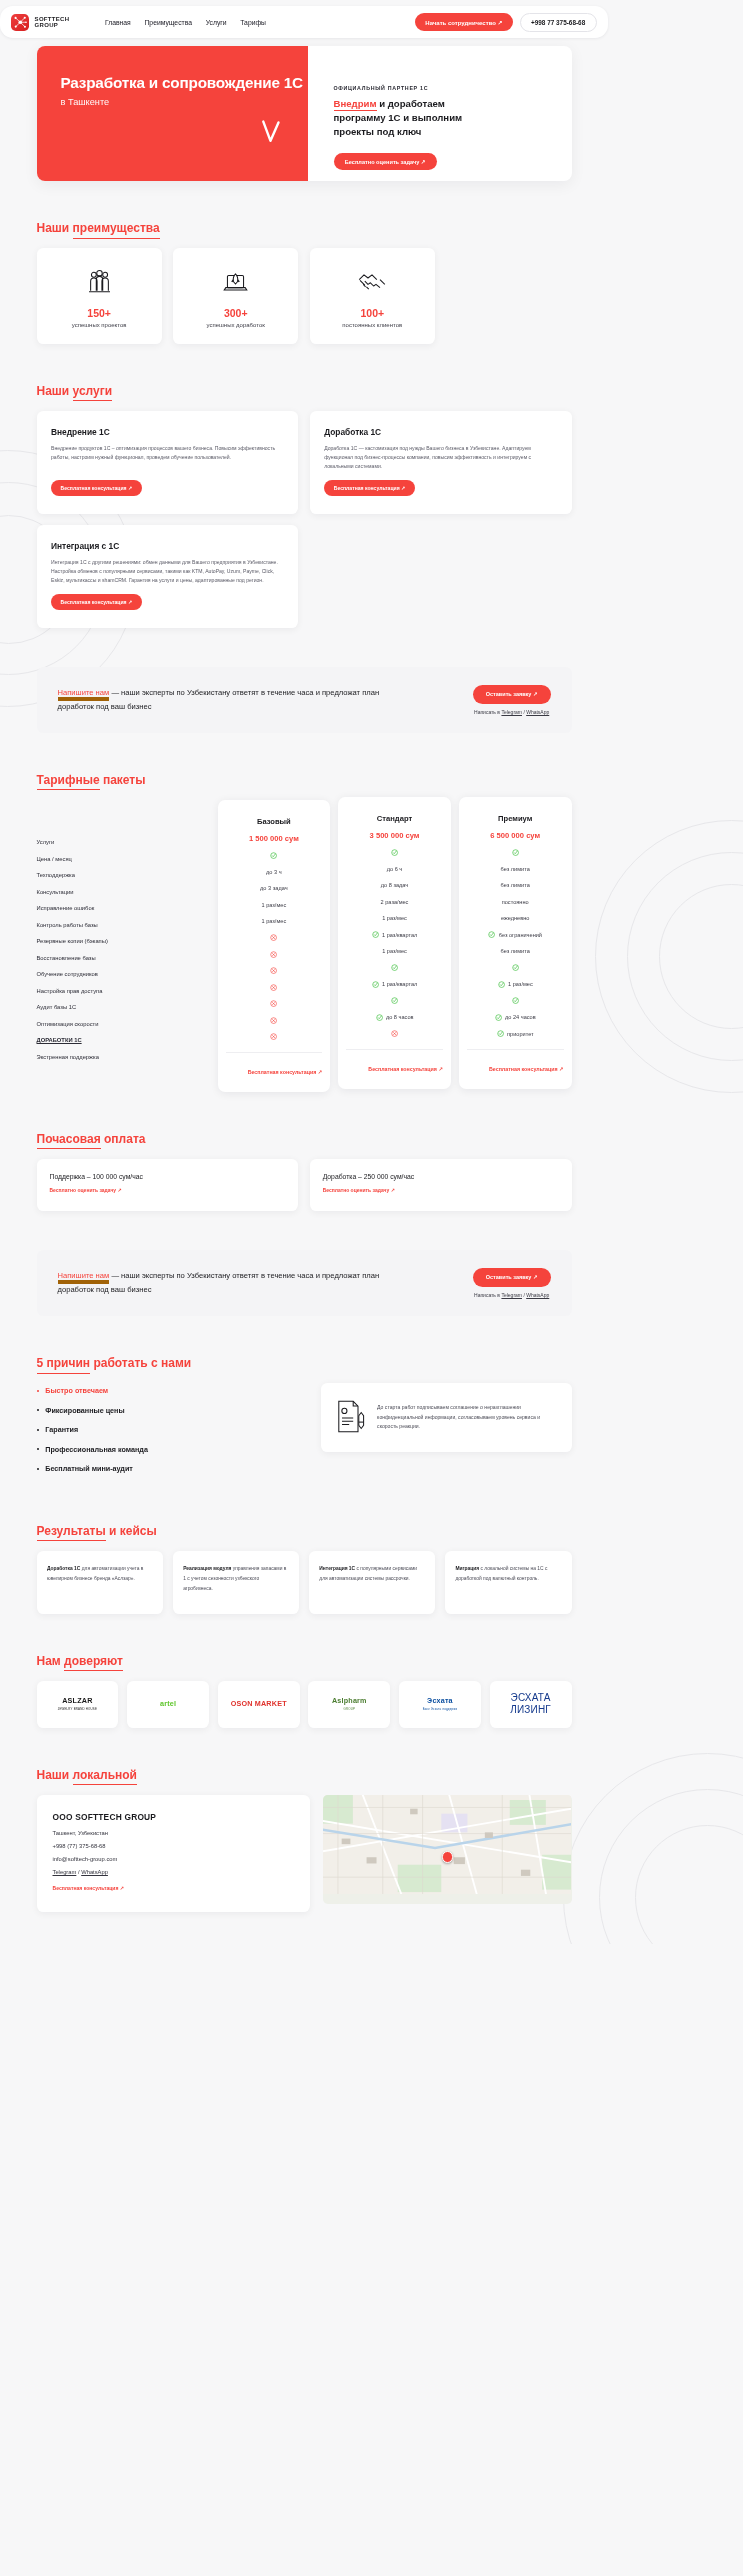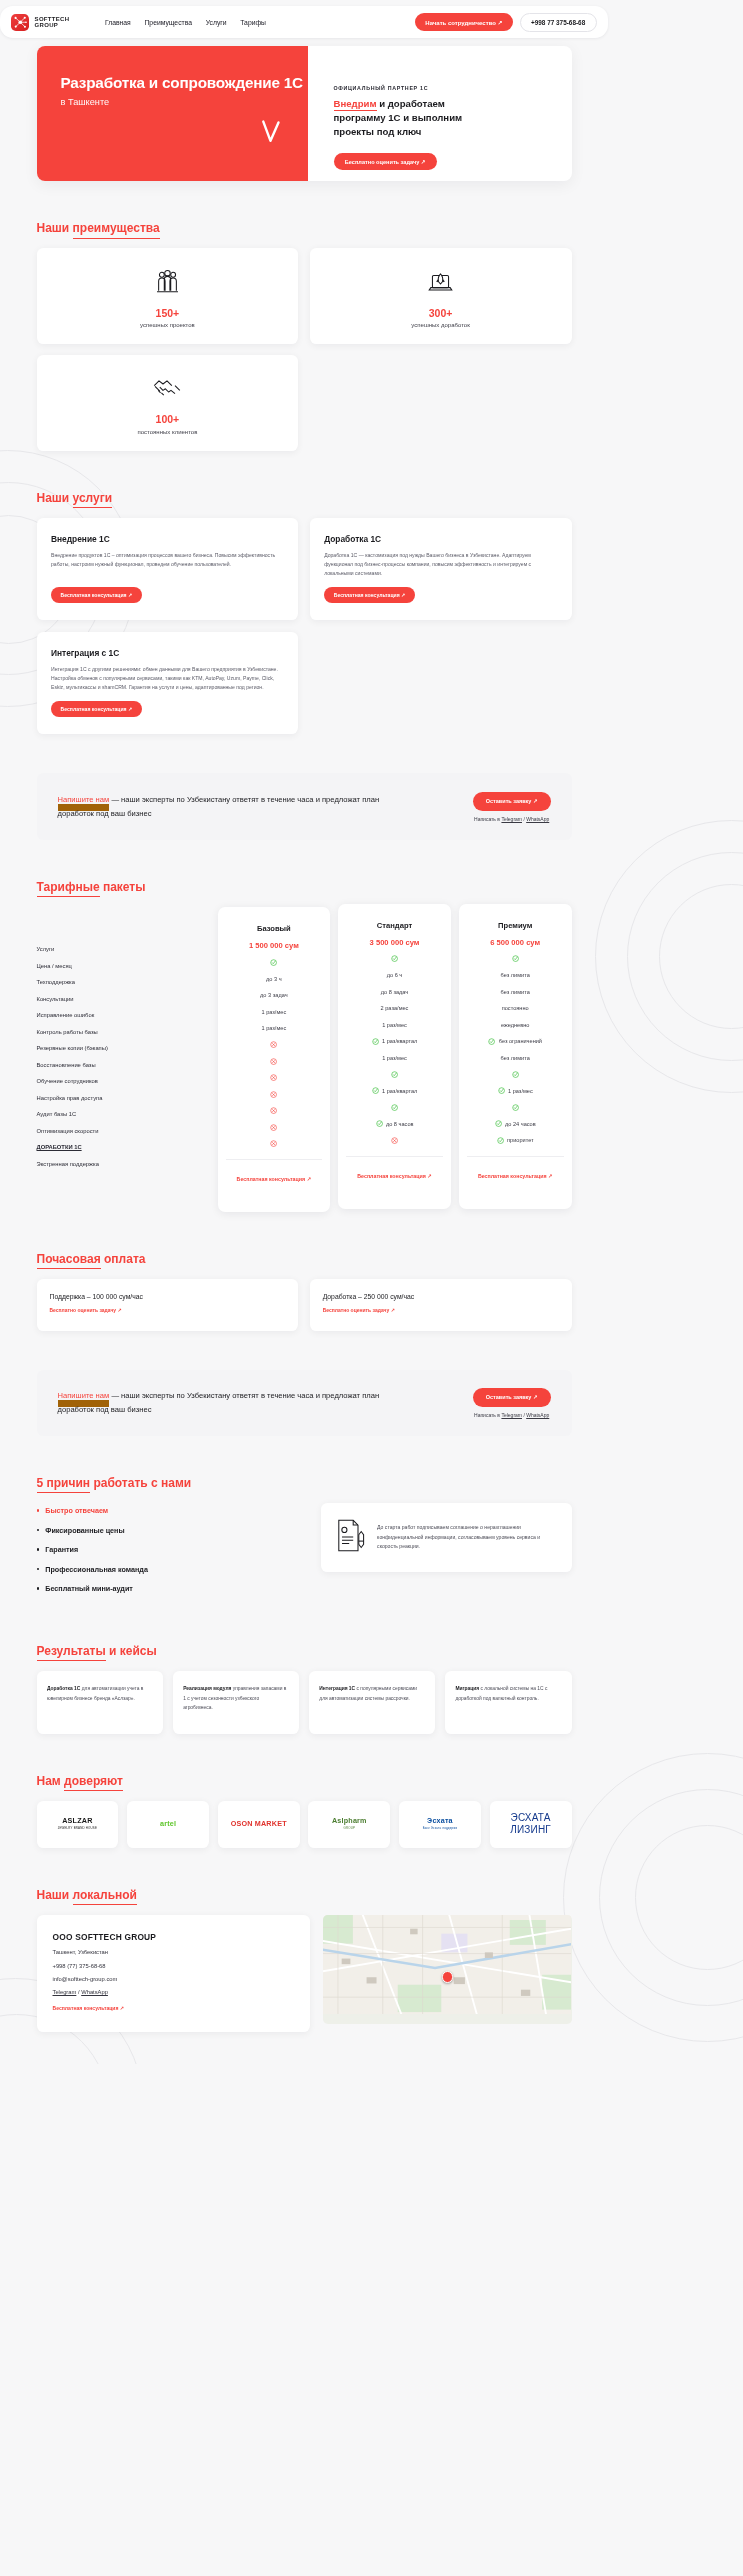--- a/index.html
+++ b/index.html
@@ -78,54 +78,54 @@
   
   .section{width:535px;margin:0 auto;position:relative;z-index:2;}
   .sec-title{
     font-size:12px;font-weight:700;color:#f5433c;margin-bottom:13px;display:inline-block;
   }
   .sec-title .u{border-bottom:1.3px solid #f5433c;padding-bottom:2.4px;}
 
   .card{background:#fff;border-radius:6.4px;box-shadow:0 1.6px 7.2px rgba(20,20,40,.055);}
 
   
-  .adv-grid{display:grid;grid-template-columns:repeat(2,1fr);gap:11.3px;}
+  .adv-grid{display:grid;grid-template-columns:repeat(4,1fr);gap:11.3px;}
   .adv-card{padding:17.7px 4.8px 16px;text-align:center;}
   .adv-ico{height:31px;display:flex;align-items:center;justify-content:center;}
   .adv-num{color:#f5433c;font-size:10.5px;font-weight:700;margin-top:9.6px;}
   .adv-lbl{font-size:6px;color:#40404a;margin-top:3.2px;}
 
   
   .srv-grid{display:grid;grid-template-columns:1fr 1fr;gap:11.3px;}
   .srv-card{padding:16px 14.5px 17.7px;min-height:101px;display:flex;flex-direction:column;}
   .srv-h{font-size:8.4px;font-weight:600;color:#1b1b1f;}
   .srv-p{font-size:5.1px;line-height:1.75;color:#5a5a66;margin-top:7.2px;flex:1;}
   .srv-card .btn-red{align-self:flex-start;margin-top:9.6px;padding:4.8px 9.6px;font-size:5.1px;}
 
   
   .cta-banner{
     background:#f4f4f6;border-radius:6.4px;padding:17.7px 21px;
     display:flex;align-items:center;justify-content:space-between;gap:16px;
     position:relative;overflow:hidden;
   }
   .cta-text{font-size:7.6px;line-height:1.85;color:#1b1b1f;max-width:322px;}
-  .cta-text .hl{color:#f5433c;border-bottom:7px solid #a16207;}
+  .cta-text .hl{color:#f5433c;border-bottom:4px solid #a16207;}
   .cta-right{text-align:center;flex:none;}
   .cta-right .btn-red{padding:6.4px 13px;font-size:5.5px;}
   .cta-small{font-size:5px;color:#3a3a44;margin-top:5.6px;}
   .cta-small u{text-decoration:underline;}
 
   
   .tariff{display:flex;gap:8px;align-items:flex-start;}
   .tariff-labels{width:173px;padding-top:34px;flex:none;}
   .t-row-label{font-size:5.8px;color:#2c2c36;height:16.5px;display:flex;align-items:center;}
   .t-row-label.strong{font-weight:700;text-decoration:underline;}
   .tariff-col{
-    flex:1;background:#fff;border-radius:7.2px;padding:13px 8px 28px;
-    box-shadow:0 1.6px 8.8px rgba(20,20,40,.07);text-align:center;
+    flex:1;background:#fff;border-radius:7.2px;padding:13px 8px 15px;
+    box-shadow:0 1.6px 8.8px rgba(20,20,40,.07);text-align:right;
   }
   .tariff-col.mid{margin-top:-3.2px;}
   .t-name{font-size:7.6px;font-weight:600;color:#1b1b1f;height:17px;display:flex;align-items:center;justify-content:center;}
   .t-price{font-size:7.6px;font-weight:700;color:#f5433c;height:17px;display:flex;align-items:center;justify-content:center;}
   .t-cell{height:16.5px;display:flex;align-items:center;justify-content:center;gap:3.2px;font-size:5.6px;color:#3c3c46;}
   .t-foot{border-top:0.8px solid #eeeef1;margin-top:7.2px;padding-top:8.8px;}
   .t-foot a{font-size:5.3px;font-weight:700;color:#f5433c;text-decoration:none;}
   .ic-ok,.ic-no{width:7.2px;height:7.2px;display:inline-block;flex:none;}
 
   

